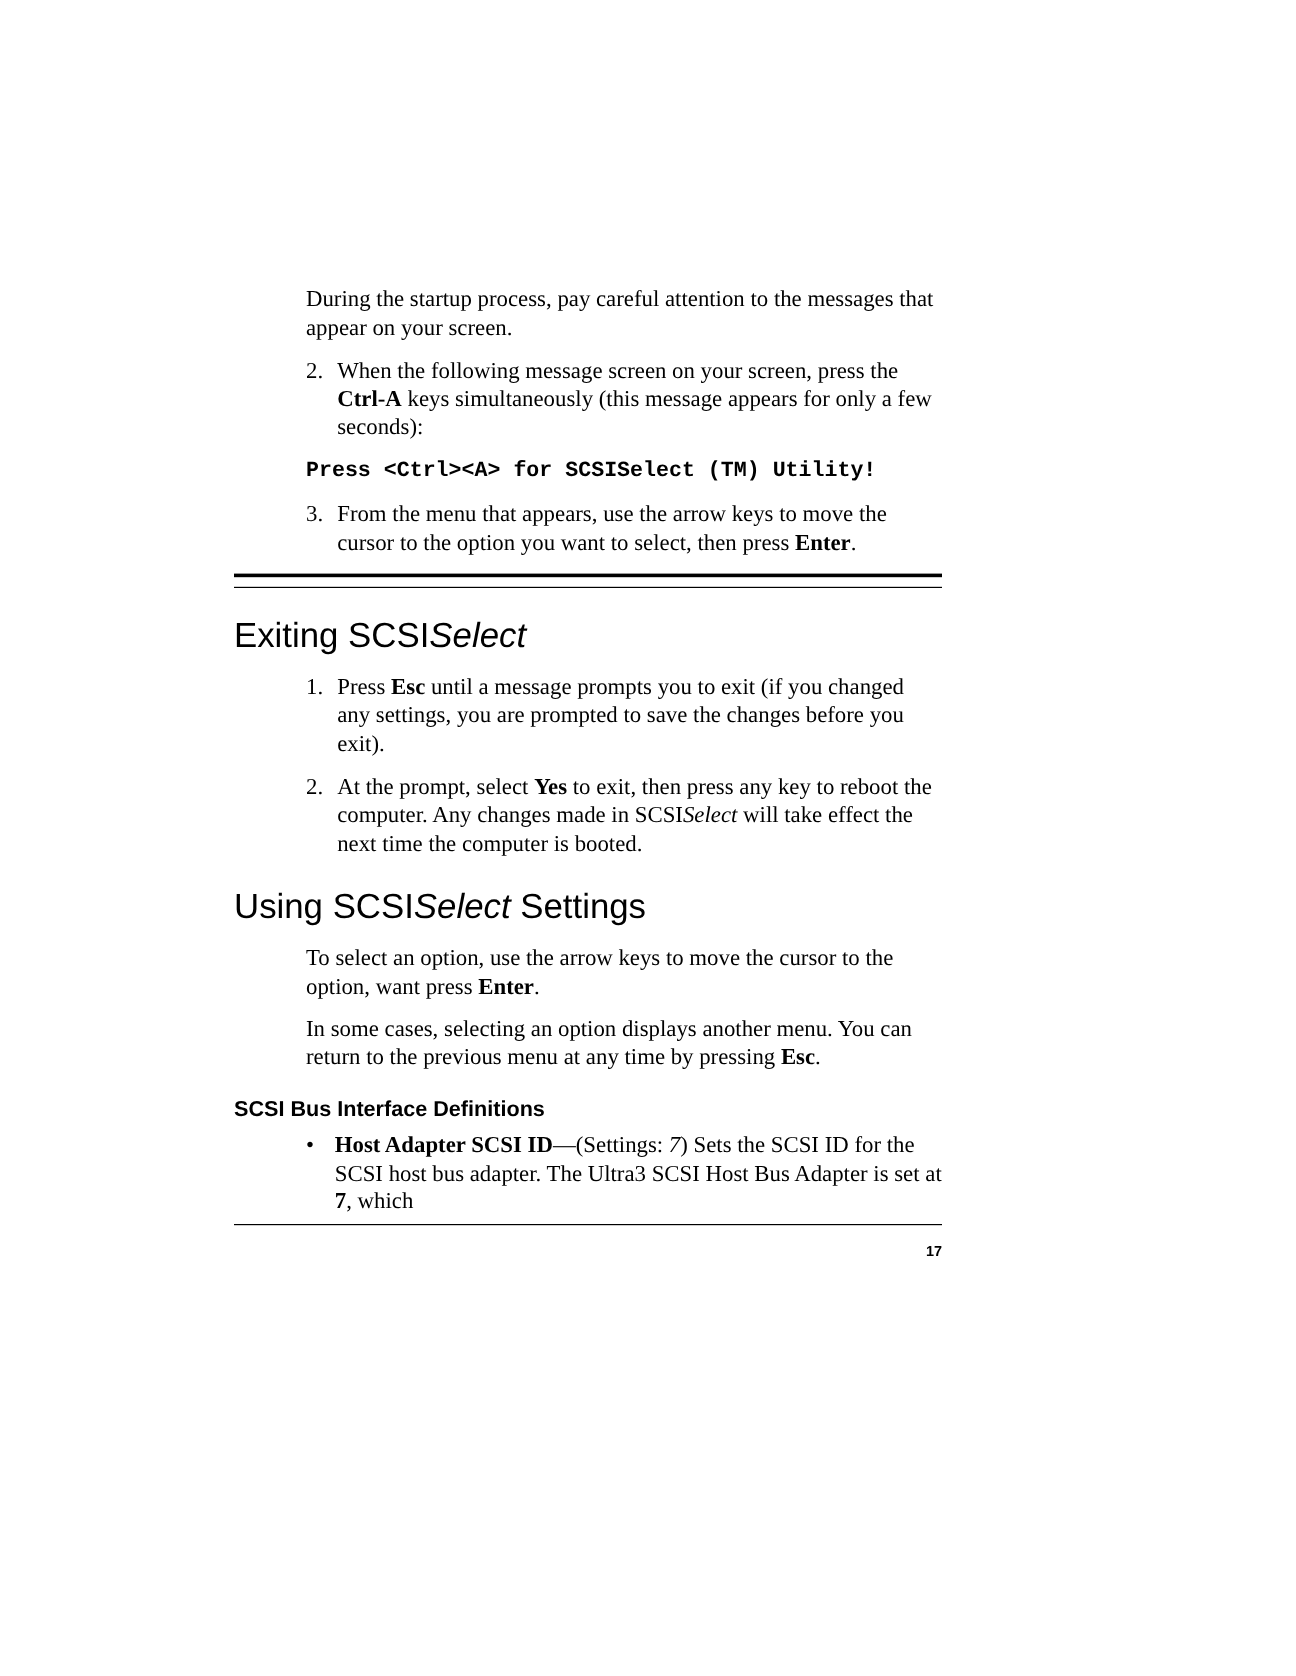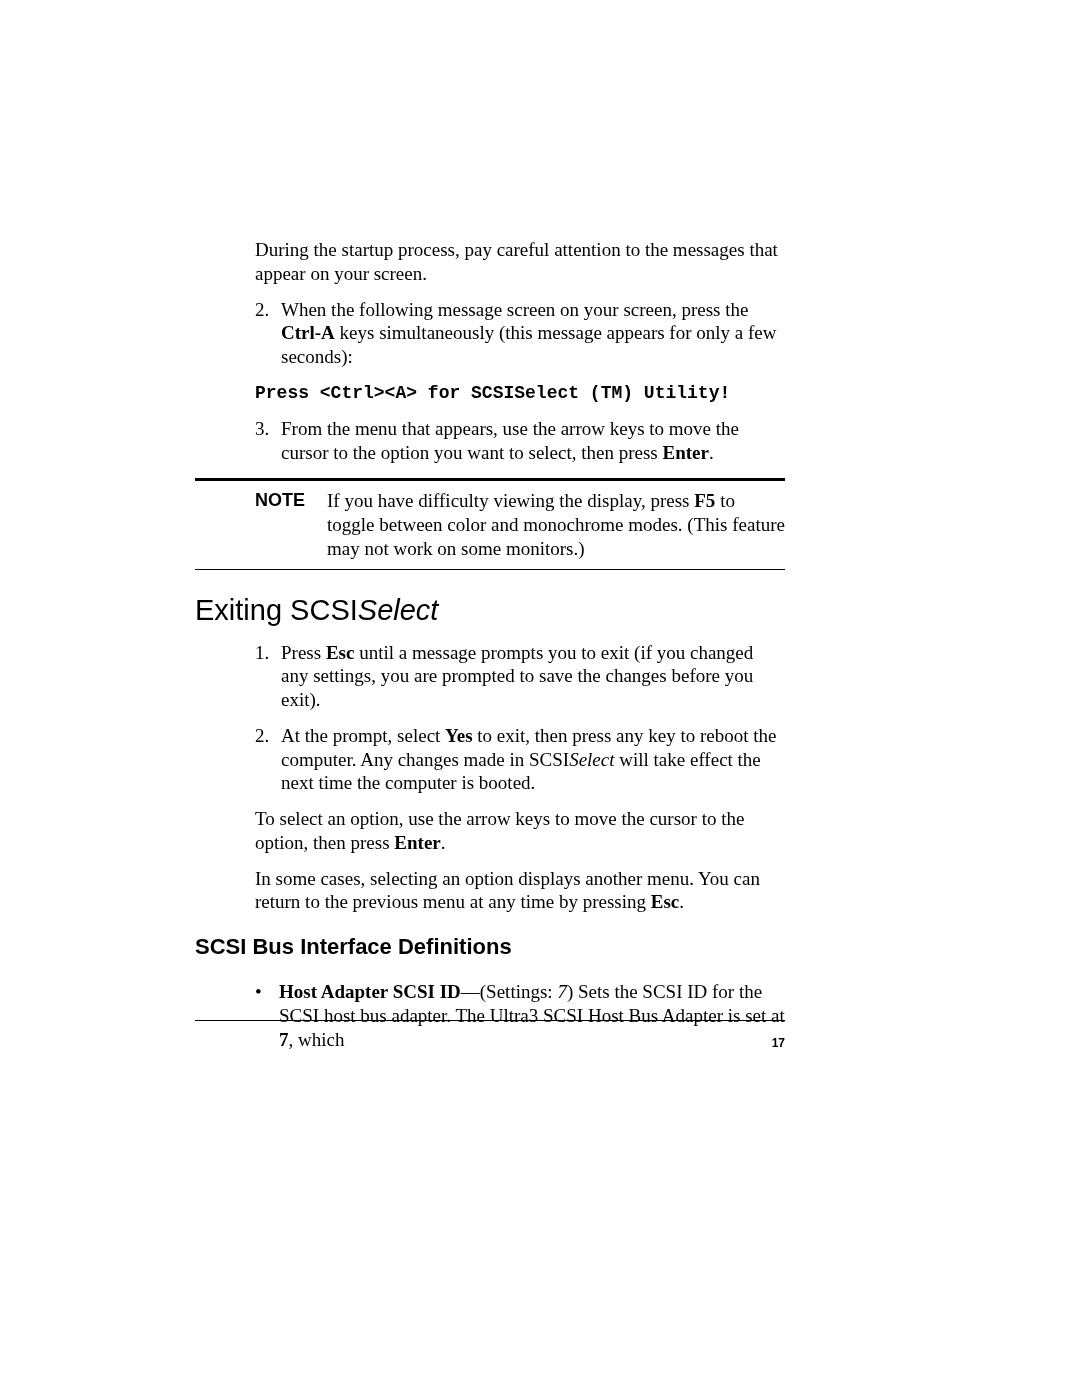--- a/index.html
+++ b/index.html
@@ -75,22 +75,22 @@
   }
   h1 {
     font-family: Arial, Helvetica, sans-serif;
     font-weight: normal;
     font-size: 29px;
     margin: 24px 0 14px 0;
   }
   h2.sub {
     font-family: Arial, Helvetica, sans-serif;
     font-weight: bold;
-    font-size: 22px;
-    margin: 20px 0 20px 0;
+    font-size: 18px;
+    margin: 20px 0 8px 0;
   }
   .italic { font-style: italic; }
   .bold { font-weight: bold; }
   .bullet-list {
     list-style: none;
     padding: 0;
     margin: 0;
   }
   .bullet-list li {
     display: flex;
@@ -146,28 +146,20 @@
       <li>
         <span class="marker">3.</span>
         <span class="litext">
           <span>From the menu that appears, use the arrow keys to move the cursor to the option you want to select, then press </span><span class="bold">Enter</span><span>.</span>
         </span>
       </li>
     </ol>
   </div>
 
   <hr class="rule-thick">
-  <div class="body-indent">
-    <div class="note-block">
-      <div class="note-label">NOTE</div>
-      <div class="note-text">
-        <span>If you have difficulty viewing the display, press </span><span class="bold">F5</span><span> to toggle between color and monochrome modes. (This feature may not work on some monitors.)</span>
-      </div>
-    </div>
-  </div>
   <hr class="rule-thin">
 
   <h1>
     <span>Exiting SCSI</span><span class="italic">Select</span>
   </h1>
 
   <div class="body-indent">
 
     <ol class="num">
       <li>
@@ -178,24 +170,27 @@
       </li>
       <li>
         <span class="marker">2.</span>
         <span class="litext">
           <span>At the prompt, select </span><span class="bold">Yes</span><span> to exit, then press any key to reboot the computer. Any changes made in SCSI</span><span class="italic">Select</span><span> will take effect the next time the computer is booted.</span>
         </span>
       </li>
     </ol>
   </div>
 
+  <h1>
+    <span>Using SCSI</span><span class="italic">Select</span><span> Settings</span>
+  </h1>
 
   <div class="body-indent">
     <p>
-      <span>To select an option, use the arrow keys to move the cursor to the option, then press </span><span class="bold">Enter</span><span>.</span>
+      <span>To select an option, use the arrow keys to move the cursor to the option, want press </span><span class="bold">Enter</span><span>.</span>
     </p>
     <p>
       <span>In some cases, selecting an option displays another menu. You can return to the previous menu at any time by pressing </span><span class="bold">Esc</span><span>.</span>
     </p>
   </div>
 
   <h2 class="sub">SCSI Bus Interface Definitions</h2>
 
   <div class="body-indent">
     <ul class="bullet-list">

